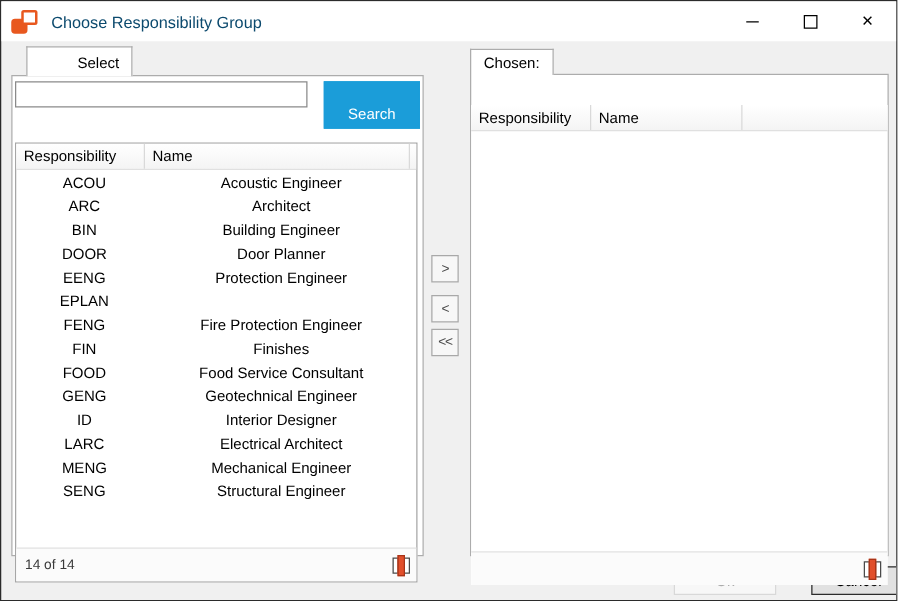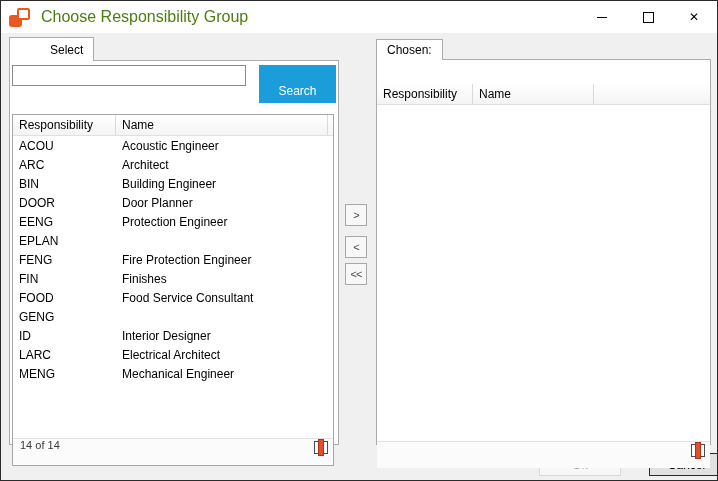--- a/index.html
+++ b/index.html
@@ -5,31 +5,31 @@
   html,body{margin:0;padding:0;background:#d8d8d8;font-family:"Liberation Sans","DejaVu Sans",sans-serif;}
   .dialog{position:relative;width:718px;height:481px;box-sizing:border-box;
           background:#f0f0f0;border:1px solid #2b2b2b;overflow:hidden;}
 
   
   .titlebar{position:absolute;left:0;top:0;right:0;height:32px;background:#ffffff;
             display:flex;align-items:center;}
   .app-icon{position:relative;width:21px;height:19px;margin-left:8px;flex:none;}
   .app-icon .back{position:absolute;left:0;bottom:0;width:13px;height:12px;background:#e8581f;border-radius:3px;}
   .app-icon .front{position:absolute;right:0;top:0;width:9px;height:8px;background:#fff;border:2px solid #e8581f;border-radius:2px;}
-  .title-text{margin-left:11px;font-size:16px;color:#4d7c0f;}
+  .title-text{margin-left:11px;font-size:13px;color:#0c4a6e;}
   .win-controls{margin-left:auto;display:flex;height:100%;}
   .win-btn{width:46px;height:100%;display:flex;align-items:center;justify-content:center;cursor:default;}
   .min-glyph{display:block;width:10px;height:0;border-top:1px solid #000;}
   .max-glyph{display:block;width:9px;height:9px;border:1px solid #000;background:#fff;}
   .close-glyph{font-size:12px;color:#000;line-height:1;}
 
   
   .tab{position:absolute;box-sizing:border-box;background:#fff;border:1px solid #acacac;border-bottom:none;
        font-size:12px;color:#000;display:flex;align-items:center;padding:0 10px;z-index:3;}
-  .tab-select{left:8px;top:36px;height:24px;padding-left:40px;}
+  .tab-select{left:20px;top:36px;height:24px;padding-left:40px;}
   .tab-chosen{left:375px;top:38px;height:21px;}
 
   
   .panel{position:absolute;box-sizing:border-box;background:#fff;border:1px solid #acacac;z-index:1;}
   .panel-left{left:8px;top:59px;width:330px;height:385px;}
   .panel-right{left:375px;top:58px;width:335px;height:386px;}
 
   .search-input{position:absolute;left:2px;top:4px;width:234px;height:21px;box-sizing:border-box;
                 border:1px solid #8a8a8a;background:#fff;font-size:12px;padding:0 4px;outline:none;}
   .search-btn{position:absolute;left:249px;top:4px;width:77px;height:22px;box-sizing:border-box;
@@ -39,31 +39,31 @@
   
   .grid{position:absolute;box-sizing:border-box;border:1px solid #a6a6a6;background:#fff;
         display:flex;flex-direction:column;margin-top:24px;}
   .left-grid{left:2px;top:29px;width:322px;height:352px;}
   .right-grid{left:0;top:0;width:333px;height:384px;border:none;}
   .grid-header{display:flex;height:20px;flex:none;align-items:stretch;
                background:linear-gradient(#ffffff,#f4f4f4);border-bottom:1px solid #e0e0e0;}
   .grid-header .grid-cell{display:flex;align-items:center;border-right:1px solid #d9d9d9;
                           font-size:12px;color:#000;box-sizing:border-box;}
   .grid-header .grid-cell:last-child{border-right:none;}
-  .grid-body{flex:1;overflow:hidden;}
+  .grid-body{flex:1;overflow:hidden;text-align:center;}
   .grid-row{display:flex;height:19px;align-items:center;}
   .grid-row .grid-cell{font-size:12px;color:#000;box-sizing:border-box;white-space:nowrap;overflow:hidden;}
   .left-grid .grid-cell:nth-child(1){width:103px;padding-left:6px;flex:none;}
   .left-grid .grid-cell:nth-child(2){width:212px;padding-left:6px;flex:none;}
   .left-grid .grid-cell:nth-child(3){flex:1;}
   .right-grid .grid-cell:nth-child(1){width:96px;padding-left:6px;flex:none;}
   .right-grid .grid-cell:nth-child(2){width:121px;padding-left:6px;flex:none;}
   .right-grid .grid-cell:nth-child(3){flex:1;}
   .grid-footer{flex:none;height:26px;border-top:1px solid #e2e2e2;background:#fbfbfb;
-               display:flex;padding:0 5px 0 7px;}
+               display:flex;align-items:center;padding:0 5px 0 7px;}
   .footer-count{font-size:11px;color:#3a3a3a;}
   .columns-icon{margin-left:auto;display:flex;align-items:center;height:16px;cursor:default;}
   .columns-icon .bar-outline{width:3px;height:11px;background:#fff;border:1px solid #4a4a4a;}
   .columns-icon .bar-fill{width:4px;height:15px;background:#e14f2b;border:1px solid #a83418;margin:0 -1px;z-index:1;}
 
   
   .transfer-btn{position:absolute;left:344px;width:22px;height:22px;box-sizing:border-box;
                 background:#f7f7f7;border:1px solid #a8a8a8;color:#4a4a4a;font-size:11px;
                 font-family:"Liberation Sans",sans-serif;display:flex;align-items:center;justify-content:center;
                 padding:0;letter-spacing:-1px;cursor:default;}
@@ -142,32 +142,37 @@
           <div class="grid-row">
             <div class="grid-cell">FIN</div>
             <div class="grid-cell">Finishes</div>
           </div>
           <div class="grid-row">
             <div class="grid-cell">FOOD</div>
             <div class="grid-cell">Food Service Consultant</div>
           </div>
           <div class="grid-row">
             <div class="grid-cell">GENG</div>
+            <div class="grid-cell">Geotechnical Engineer</div>
           </div>
           <div class="grid-row">
             <div class="grid-cell">ID</div>
             <div class="grid-cell">Interior Designer</div>
           </div>
           <div class="grid-row">
             <div class="grid-cell">LARC</div>
             <div class="grid-cell">Electrical Architect</div>
           </div>
           <div class="grid-row">
             <div class="grid-cell">MENG</div>
             <div class="grid-cell">Mechanical Engineer</div>
+          </div>
+          <div class="grid-row">
+            <div class="grid-cell">SENG</div>
+            <div class="grid-cell">Structural Engineer</div>
           </div>
         </div>
       <div class="grid-footer">
         <span class="footer-count">14 of 14</span>
         <span class="columns-icon">
           <span class="bar-outline"></span>
           <span class="bar-fill"></span>
           <span class="bar-outline"></span>
         </span>
       </div>

